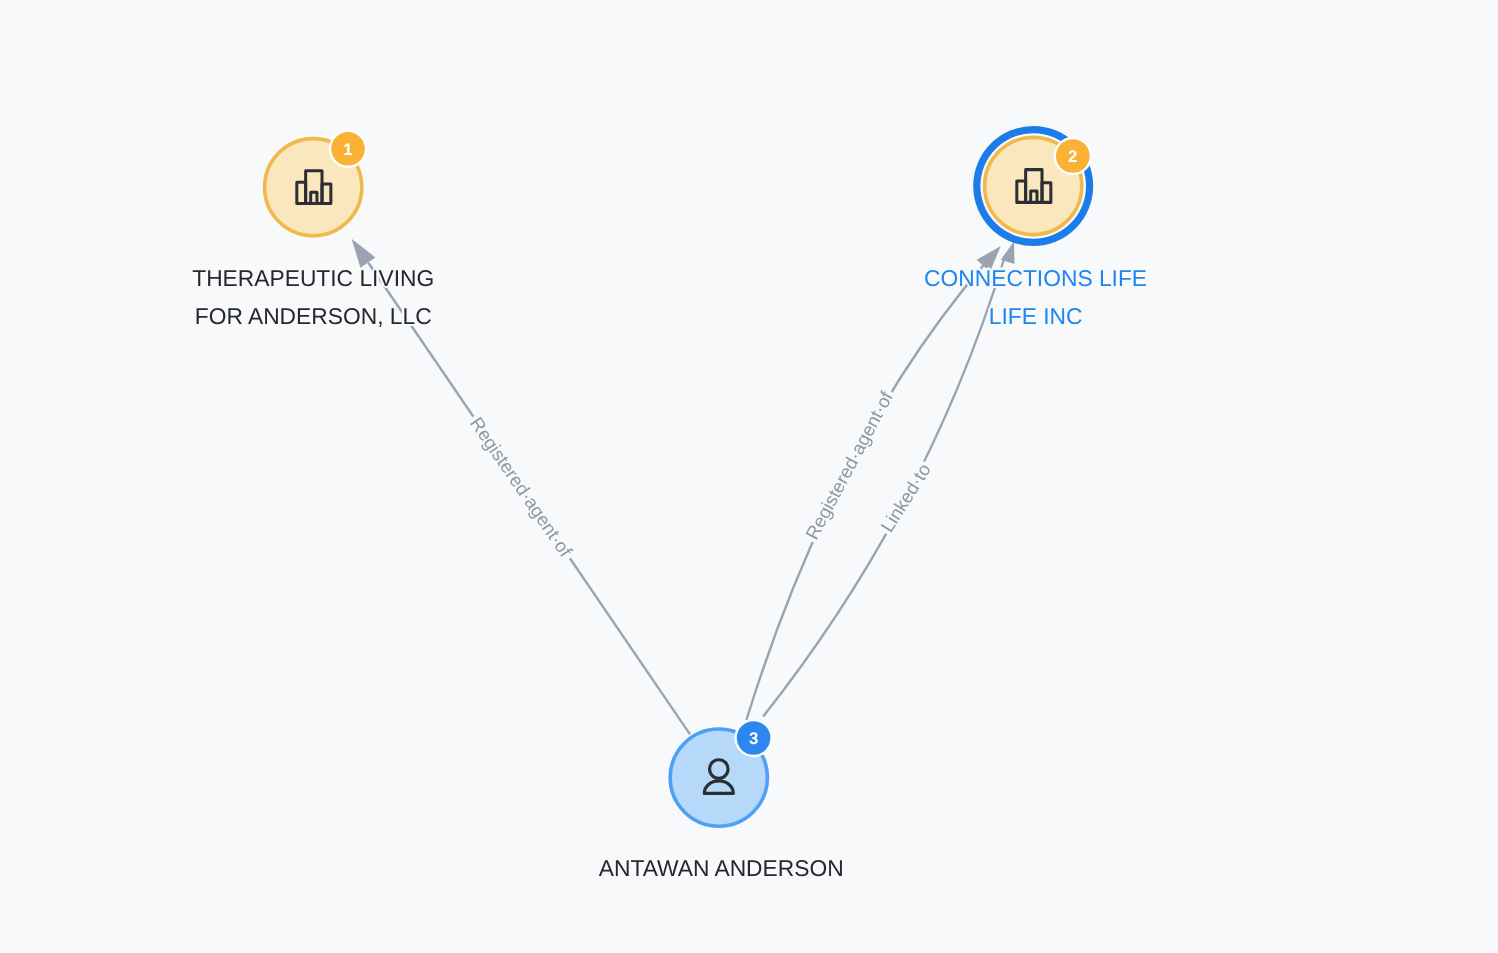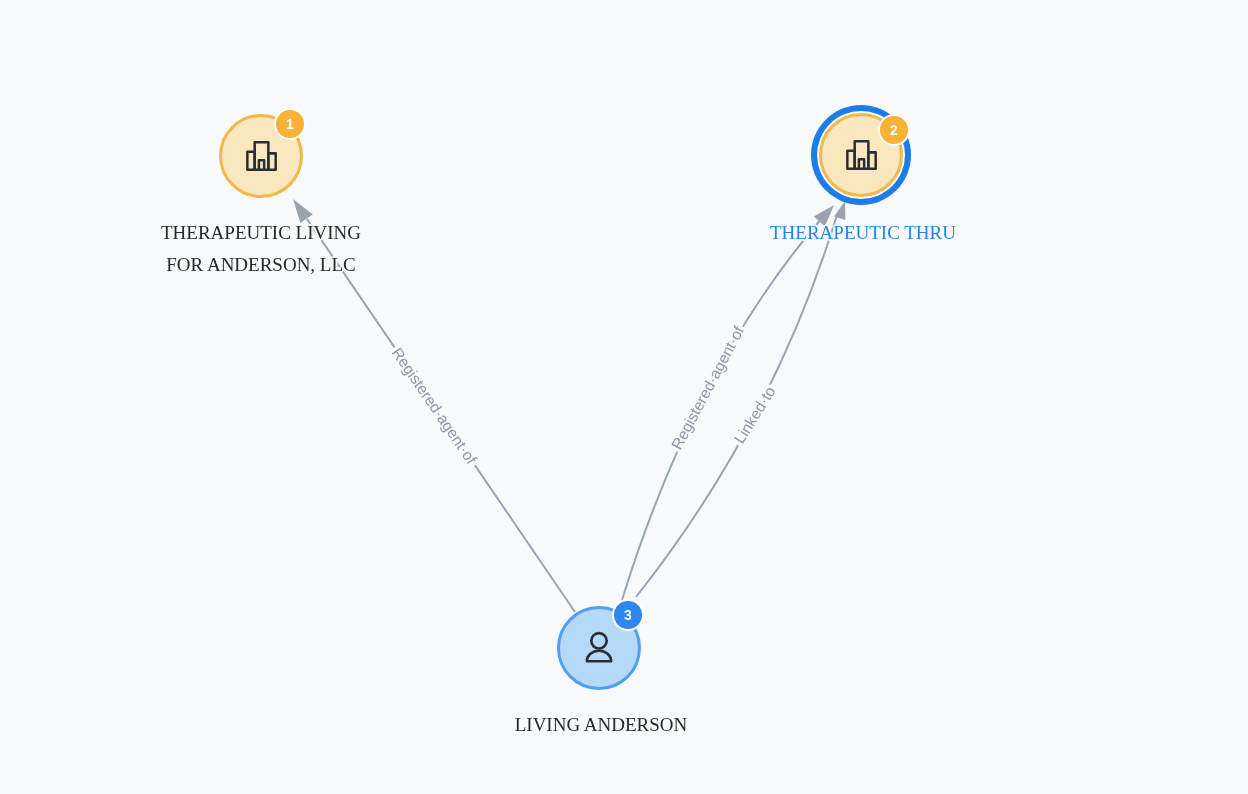--- a/index.html
+++ b/index.html
@@ -56,21 +56,20 @@
     text-align:center;
     font-size:19px;line-height:32px;
     color:#25282D;
     white-space:nowrap;
     cursor:pointer;
     text-shadow:
       -1px -1px 0 #F8F9FB, 1px -1px 0 #F8F9FB,
       -1px  1px 0 #F8F9FB, 1px  1px 0 #F8F9FB,
       -2px  0   0 #F8F9FB, 2px  0   0 #F8F9FB,
        0   -2px 0 #F8F9FB, 0    2px 0 #F8F9FB;
-    font-family: Liberation Serif, serif;
   }
   .node-label.selected{color:#1E86F0;}
   .icon-svg{display:block;}
 </style>
 </head>
 <body>
 
 <div class="canvas">
 
   <svg class="edges-svg" width="1248" height="794" viewBox="0 0 1248 794">
@@ -115,29 +114,30 @@
       <g fill="none" stroke="#2A2E35" stroke-width="2.4" stroke-linejoin="round">
         <rect x="14" y="7" width="13" height="26"></rect>
         <rect x="7" y="16" width="7" height="17"></rect>
         <rect x="27" y="17.5" width="7" height="15.5"></rect>
         <path d="M 18,33 L 18,24 L 23,24 L 23,33"></path>
       </g>
     </svg>
     <div class="badge badge-amber" style="top:-2px;right:-10px;">2</div>
   </div>
   <div class="node-label selected" style="left:863px;top:217px;">
-    <div>THERAPEUTIC THRU</div>
+    <div>CONNECTIONS LIFE</div>
+    <div>LIFE INC</div>
   </div>
 
   <div class="node node-person" style="left:599px;top:648px;">
     <svg class="icon-svg" width="44" height="44" viewBox="0 0 40 40">
       <g fill="none" stroke="#2A2E35" stroke-width="2.4" stroke-linejoin="round" stroke-linecap="round">
         <circle cx="20" cy="13.5" r="7"></circle>
         <path d="M 9,32 a 11,9.5 0 0 1 22,0 Z"></path>
       </g>
     </svg>
     <div class="badge badge-blue" style="top:-10px;right:-6px;">3</div>
   </div>
   <div class="node-label" style="left:601px;top:709px;">
-    <div>LIVING ANDERSON</div>
+    <div>ANTAWAN ANDERSON</div>
   </div>
 
 </div>
 
 </body></html>

